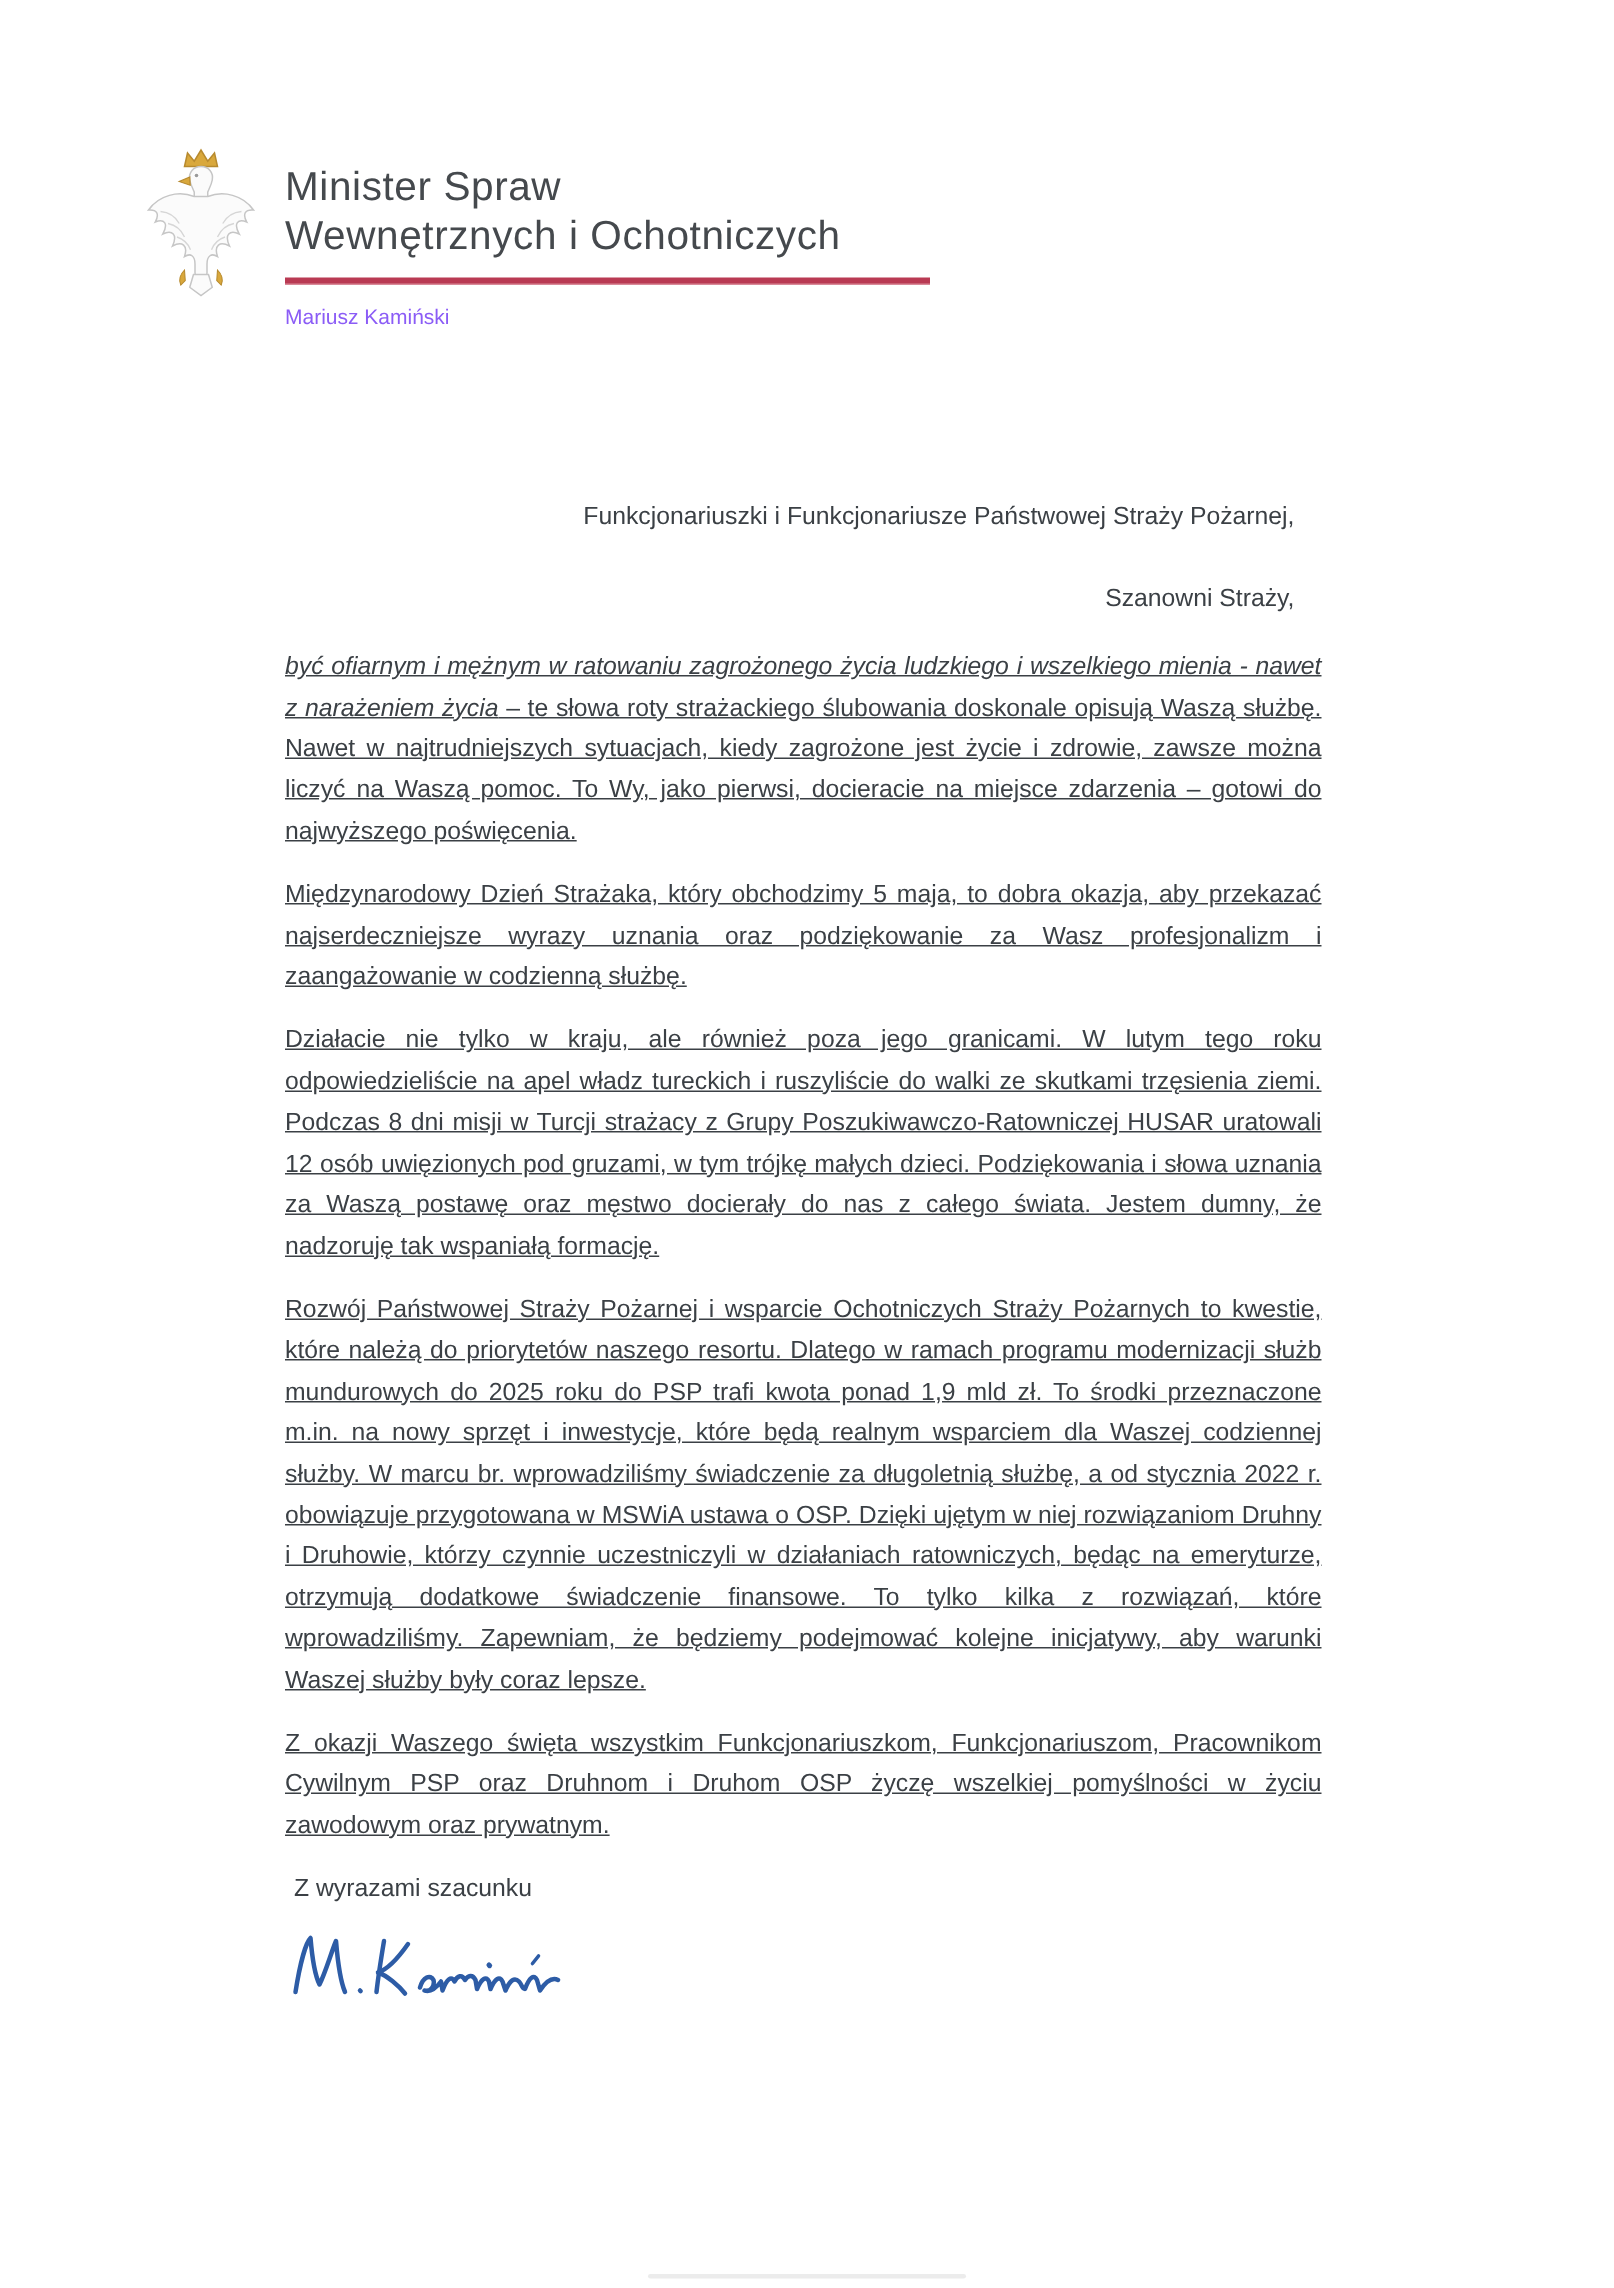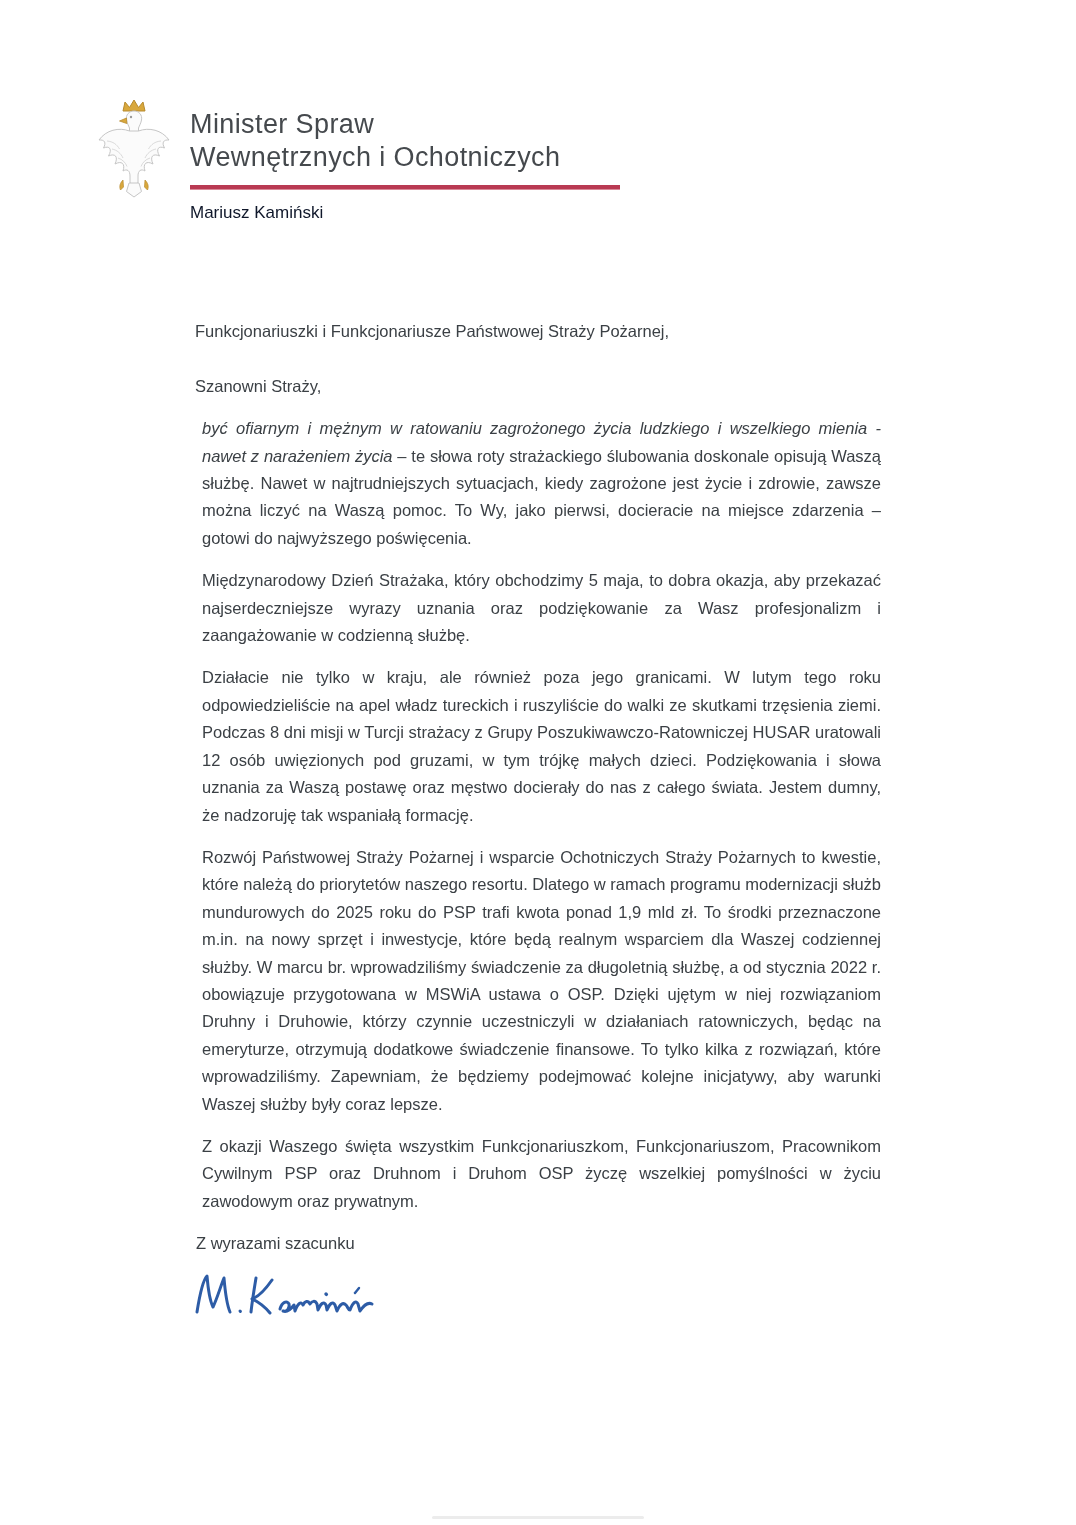--- a/index.html
+++ b/index.html
@@ -28,33 +28,34 @@
     color:#45494d;
   }
   .red-rule {
     margin-top:11px;
     width:430px; height:4px;
     background:#b93a53;
     box-shadow:0 1px 0 #d98a99;
   }
   .minister-name {
     margin-top:14px;
-    font-size:17px;
-    color:#0f172a;
+    font-size:14px;
+    color:#8b5cf6;
   }
   
   .letter-body {
     position:absolute; left:190px; top:313px; width:691px;
     font-size:16.5px; line-height:27.4px;
     color:#3b4045;
   }
-  .salutation { margin:5px; }
+  .salutation { margin:18px;text-align:right; }
   .para {
-    margin:15px 0 0 12px;
+    margin:15px 0 0 0;
     text-align:justify;
+    text-decoration:underline;
   }
   .para em { font-style:italic; }
   .closing { margin:15px 0 0 6px; }
   .signature {
     margin-top:8px; width:240px; height:58px;
   }
   .scan-artifact {
     position:absolute; left:432px; top:1516px;
     width:212px; height:2.5px;
     background:#ececec; border-radius:2px;

